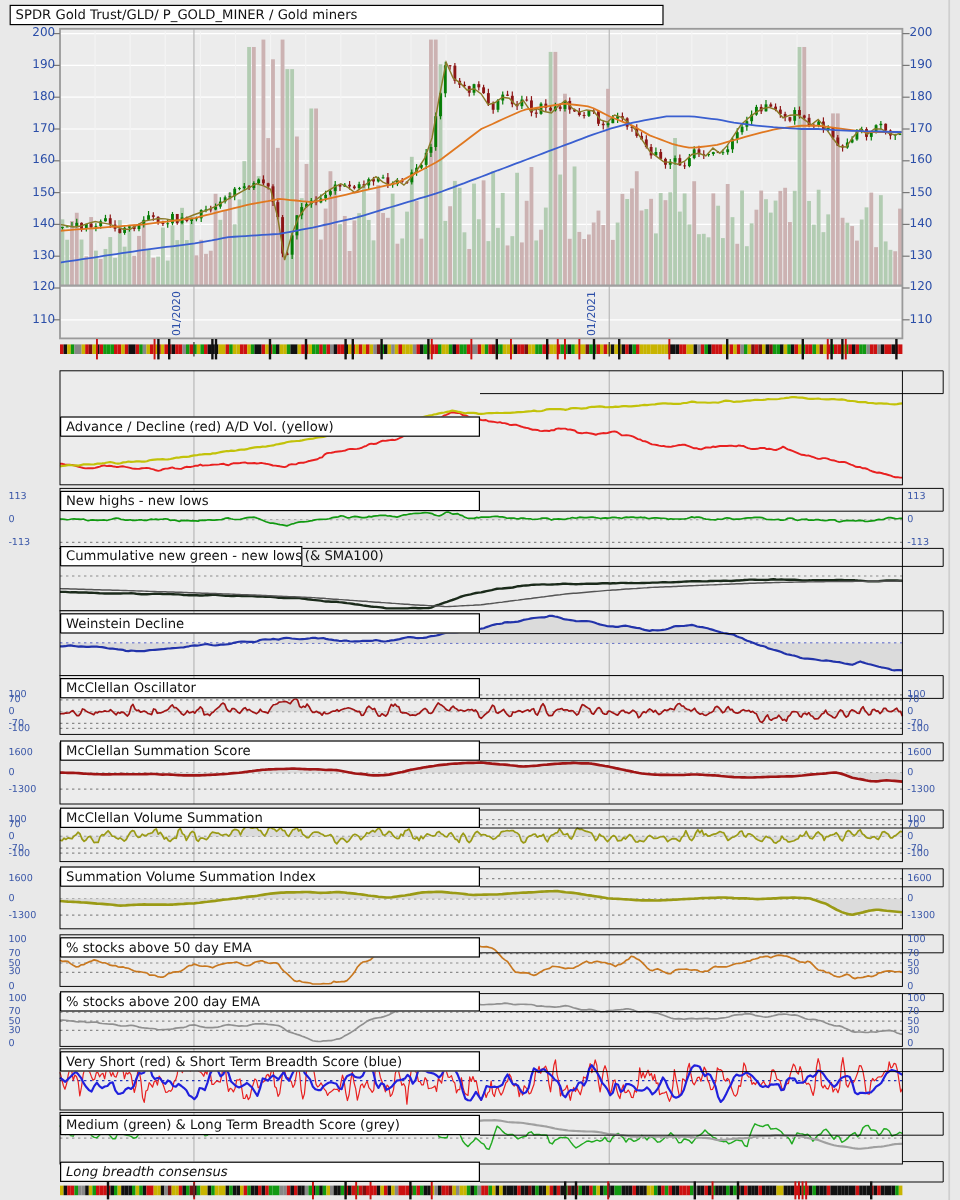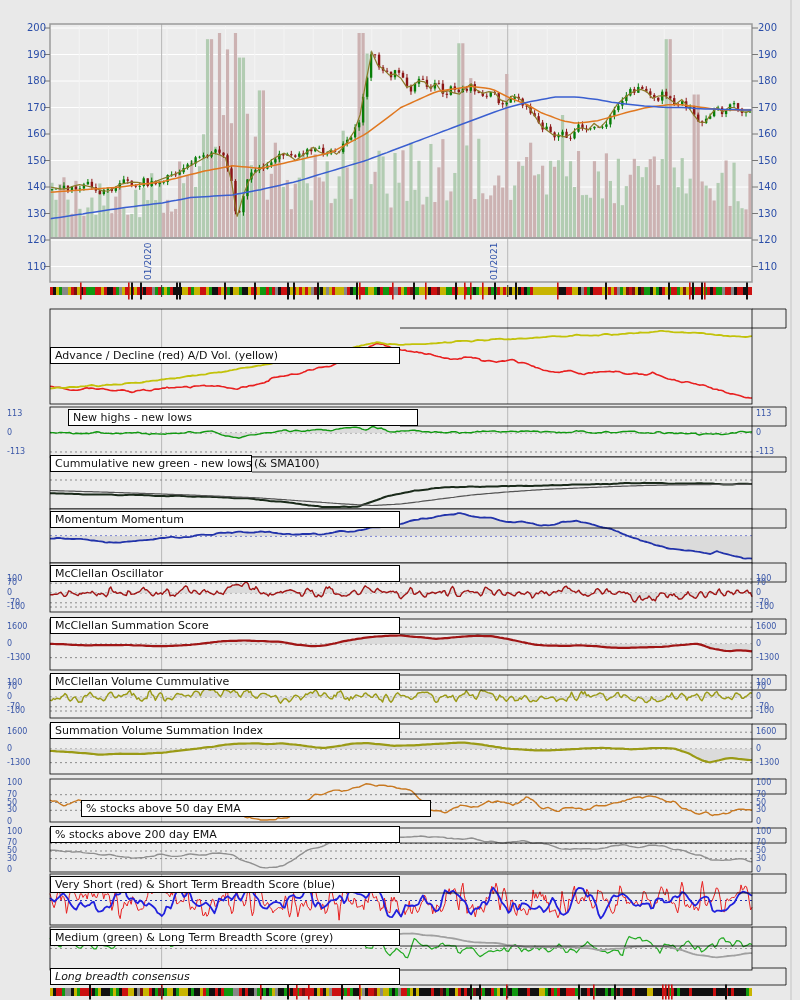--- a/index.html
+++ b/index.html
@@ -1265,20 +1265,23 @@
       <rect x="593" y="984.5" width="1.6" height="15" fill="#cc1111"></rect>
       <rect x="614" y="984.5" width="2" height="15" fill="#111"></rect>
       <rect x="662" y="984.5" width="1.6" height="15" fill="#cc1111"></rect>
       <rect x="665" y="984.5" width="1.6" height="15" fill="#cc1111"></rect>
       <rect x="668" y="984.5" width="1.6" height="15" fill="#cc1111"></rect>
       <rect x="671" y="984.5" width="1.6" height="15" fill="#cc1111"></rect>
       <rect x="725" y="984.5" width="2" height="15" fill="#111"></rect>
       <line x1="161.618" y1="986" x2="161.618" y2="998" stroke="#333" stroke-width="1"></line>
       <line x1="507.704" y1="986" x2="507.704" y2="998" stroke="#333" stroke-width="1"></line>
     </svg>
+  <div class="tbox" id="main-title-box" style="left:8px;top:4px;width:535px;">
+    <span>SPDR Gold Trust/GLD/ P_GOLD_MINER / Gold miners</span>
+  </div>
   <div id="ov">
       <div class="plab l" style="left: 12px; top: 22px;">200</div>
       <div class="plab r" style="left: 758px; top: 22px;">200</div>
       <div class="plab l" style="left: 12px; top: 48.5px;">190</div>
       <div class="plab r" style="left: 758px; top: 48.5px;">190</div>
       <div class="plab l" style="left: 12px; top: 75px;">180</div>
       <div class="plab r" style="left: 758px; top: 75px;">180</div>
       <div class="plab l" style="left: 12px; top: 101.5px;">170</div>
       <div class="plab r" style="left: 758px; top: 101.5px;">170</div>
       <div class="plab l" style="left: 12px; top: 128px;">160</div>
@@ -1289,67 +1292,67 @@
       <div class="plab r" style="left: 758px; top: 181px;">140</div>
       <div class="plab l" style="left: 12px; top: 207.5px;">130</div>
       <div class="plab r" style="left: 758px; top: 207.5px;">130</div>
       <div class="plab l" style="left: 12px; top: 234px;">120</div>
       <div class="plab r" style="left: 758px; top: 234px;">120</div>
       <div class="plab l" style="left: 12px; top: 260.5px;">110</div>
       <div class="plab r" style="left: 758px; top: 260.5px;">110</div>
       <div class="dlab" style="left: 152.618px; top: 270px;">01/2020</div>
       <div class="dlab" style="left: 498.704px; top: 270px;">01/2021</div>
       <div class="tbox" style="left: 50px; top: 311px; width: 340px; margin-top: 36px;"><span>Advance / Decline (red) A/D Vol. (yellow)</span></div>
-      <div class="tbox" style="left: 68px; top: 409px; width: 340px;"><span>New highs - new lows</span></div>
+      <div class="tbox" style="left: 50px; top: 409px; width: 340px;"><span>New highs - new lows</span></div>
       <div class="tlab l" style="left: 7px; top: 410.016px;">113</div>
       <div class="tlab" style="left: 756px; top: 410.016px;">113</div>
       <div class="tlab l" style="left: 7px; top: 429px;">0</div>
       <div class="tlab" style="left: 756px; top: 429px;">0</div>
       <div class="tlab l" style="left: 7px; top: 447.984px;">-113</div>
       <div class="tlab" style="left: 756px; top: 447.984px;">-113</div>
       <div class="tbox" style="left: 50px; top: 455px; width: 192px;"><span>Cummulative new green - new lows</span></div>
       <div class="tsuf" style="left: 254px; top: 456px;"> (&amp; SMA100)</div>
-      <div class="tbox" style="left: 50px; top: 511px; width: 340px;"><span>Momentum Momentum</span></div>
+      <div class="tbox" style="left: 50px; top: 511px; width: 340px;"><span>Weinstein Decline</span></div>
       <div class="tbox" style="left: 50px; top: 565px; width: 340px;"><span>McClellan Oscillator</span></div>
       <div class="tlab l" style="left: 7px; top: 575px;">100</div>
       <div class="tlab" style="left: 756px; top: 575px;">100</div>
       <div class="tlab l" style="left: 7px; top: 579.2px;">70</div>
       <div class="tlab" style="left: 756px; top: 579.2px;">70</div>
       <div class="tlab l" style="left: 7px; top: 589px;">0</div>
       <div class="tlab" style="left: 756px; top: 589px;">0</div>
       <div class="tlab l" style="left: 7px; top: 598.8px;">-70</div>
       <div class="tlab" style="left: 756px; top: 598.8px;">-70</div>
       <div class="tlab l" style="left: 7px; top: 603px;">-100</div>
       <div class="tlab" style="left: 756px; top: 603px;">-100</div>
       <div class="tbox" style="left: 50px; top: 617px; width: 340px;"><span>McClellan Summation Score</span></div>
       <div class="tlab l" style="left: 7px; top: 623.2px;">1600</div>
       <div class="tlab" style="left: 756px; top: 623.2px;">1600</div>
       <div class="tlab l" style="left: 7px; top: 640px;">0</div>
       <div class="tlab" style="left: 756px; top: 640px;">0</div>
       <div class="tlab l" style="left: 7px; top: 653.65px;">-1300</div>
       <div class="tlab" style="left: 756px; top: 653.65px;">-1300</div>
-      <div class="tbox" style="left: 50px; top: 673px; width: 340px;"><span>McClellan Volume Cummulative</span></div>
+      <div class="tbox" style="left: 50px; top: 673px; width: 340px;"><span>McClellan Volume Summation</span></div>
       <div class="tlab l" style="left: 7px; top: 679px;">100</div>
       <div class="tlab" style="left: 756px; top: 679px;">100</div>
       <div class="tlab l" style="left: 7px; top: 683.2px;">70</div>
       <div class="tlab" style="left: 756px; top: 683.2px;">70</div>
       <div class="tlab l" style="left: 7px; top: 693px;">0</div>
       <div class="tlab" style="left: 756px; top: 693px;">0</div>
       <div class="tlab l" style="left: 7px; top: 702.8px;">-70</div>
       <div class="tlab" style="left: 756px; top: 702.8px;">-70</div>
       <div class="tlab l" style="left: 7px; top: 707px;">-100</div>
       <div class="tlab" style="left: 756px; top: 707px;">-100</div>
       <div class="tbox" style="left: 50px; top: 722px; width: 340px;"><span>Summation Volume Summation Index</span></div>
       <div class="tlab l" style="left: 7px; top: 728.2px;">1600</div>
       <div class="tlab" style="left: 756px; top: 728.2px;">1600</div>
       <div class="tlab l" style="left: 7px; top: 745px;">0</div>
       <div class="tlab" style="left: 756px; top: 745px;">0</div>
       <div class="tlab l" style="left: 7px; top: 758.65px;">-1300</div>
       <div class="tlab" style="left: 756px; top: 758.65px;">-1300</div>
-      <div class="tbox" style="left: 50px; top: 800px; width: 340px; margin-left: 31px;"><span>% stocks above 50 day EMA</span></div>
+      <div class="tbox" style="left: 50px; top: 781px; width: 340px;"><span>% stocks above 50 day EMA</span></div>
       <div class="tlab l" style="left: 7px; top: 779px;">100</div>
       <div class="tlab" style="left: 756px; top: 779px;">100</div>
       <div class="tlab l" style="left: 7px; top: 790.7px;">70</div>
       <div class="tlab" style="left: 756px; top: 790.7px;">70</div>
       <div class="tlab l" style="left: 7px; top: 798.5px;">50</div>
       <div class="tlab" style="left: 756px; top: 798.5px;">50</div>
       <div class="tlab l" style="left: 7px; top: 806.3px;">30</div>
       <div class="tlab" style="left: 756px; top: 806.3px;">30</div>
       <div class="tlab l" style="left: 7px; top: 818px;">0</div>
       <div class="tlab" style="left: 756px; top: 818px;">0</div>

